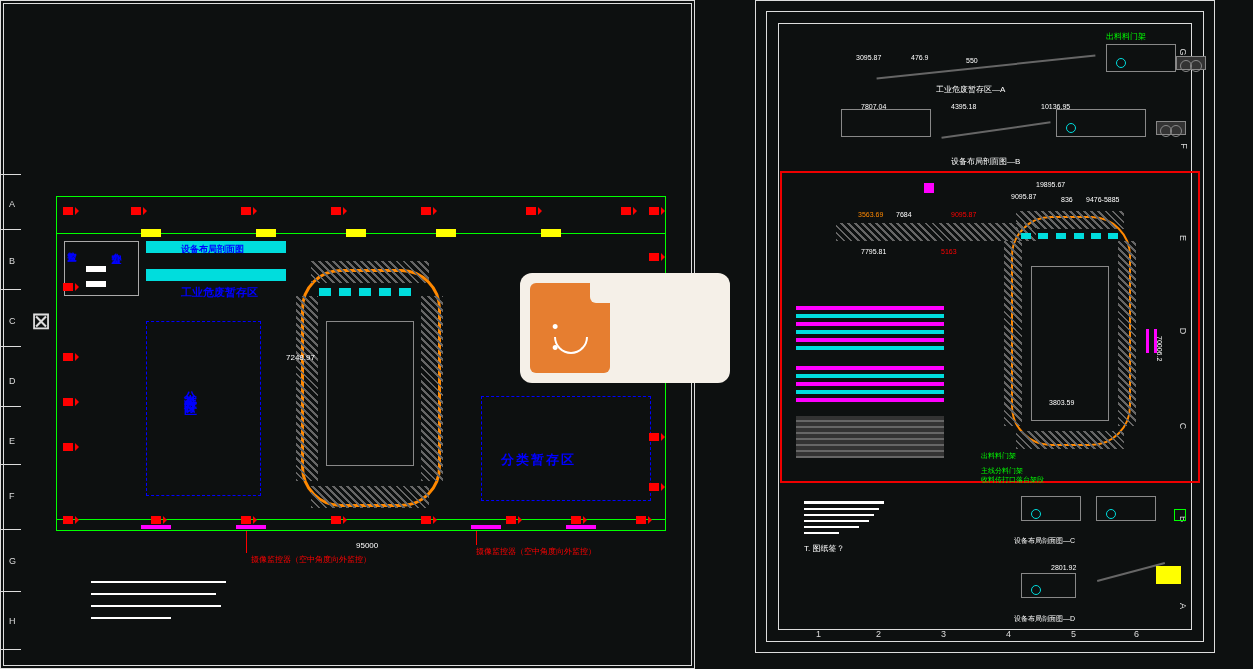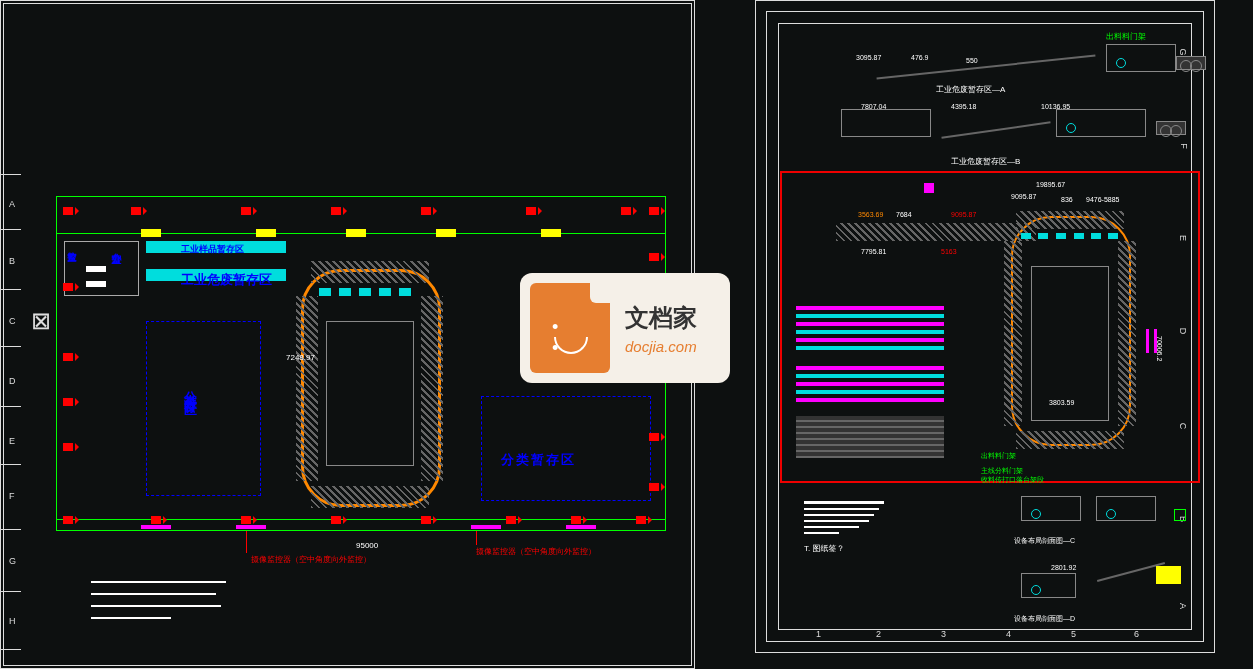--- a/index.html
+++ b/index.html
@@ -76,23 +76,23 @@
   <div class="building-outline" style="left:55px;top:232px;width:610px;height:1px;border:0;border-top:1px solid #0f0"></div>
   <div class="building-outline" style="left:55px;top:518px;width:610px;height:1px;border:0;border-top:1px solid #0f0"></div>
 
   <div class="area-box" style="left:63px;top:240px;width:75px;height:55px;border:1px solid #aaa"></div>
   <div class="blue-text" style="left:108px;top:244px;writing-mode:vertical-rl;font-size:10px">办公室</div>
   <div class="blue-text" style="left:64px;top:244px;writing-mode:vertical-rl;font-size:9px">监控室</div>
   <div style="position:absolute;left:85px;top:265px;width:20px;height:6px;background:#fff"></div>
   <div style="position:absolute;left:85px;top:280px;width:20px;height:6px;background:#fff"></div>
 
   <div style="position:absolute;left:145px;top:240px;width:140px;height:12px;background:#0dd"></div>
-  <div class="blue-text" style="left:180px;top:242px;font-size:9px">工业样品暂存区</div>
+  <div class="blue-text" style="left:180px;top:242px;font-size:9px">设备布局剖面图</div>
   <div style="position:absolute;left:145px;top:268px;width:140px;height:12px;background:#0dd"></div>
-  <div class="blue-text" style="left:180px;top:270px;font-size:13px">工业危废暂存区</div>
+  <div class="blue-text" style="left:180px;top:284px;font-size:11px">工业危废暂存区</div>
 
   <div style="position:absolute;left:140px;top:228px;width:20px;height:8px;background:#ff0"></div>
   <div style="position:absolute;left:255px;top:228px;width:20px;height:8px;background:#ff0"></div>
   <div style="position:absolute;left:345px;top:228px;width:20px;height:8px;background:#ff0"></div>
   <div style="position:absolute;left:435px;top:228px;width:20px;height:8px;background:#ff0"></div>
   <div style="position:absolute;left:540px;top:228px;width:20px;height:8px;background:#ff0"></div>
 
   <div class="track-oval" style="left:300px;top:268px;width:140px;height:238px"></div>
 
   <div class="hatch" style="left:310px;top:260px;width:118px;height:22px"></div>
@@ -196,21 +196,21 @@
   <div class="section-view" style="left:45px;top:100px;width:395px;height:55px">
     <div style="position:absolute;left:40px;top:8px;width:90px;height:28px;border:1px solid #888"></div>
     <div style="position:absolute;left:140px;top:28px;width:110px;height:2px;background:#666;transform:rotate(-8deg)"></div>
     <div style="position:absolute;left:255px;top:8px;width:90px;height:28px;border:1px solid #888"></div>
     <div class="cyan-circle" style="left:265px;top:22px"></div>
     <div class="truck" style="left:355px;top:20px"></div>
   </div>
   <div class="white-text" style="left:105px;top:102px;font-size:7px">7807.04</div>
   <div class="white-text" style="left:195px;top:102px;font-size:7px">4395.18</div>
   <div class="white-text" style="left:285px;top:102px;font-size:7px">10136.95</div>
-  <div class="white-text" style="left:195px;top:155px">工业危废暂存区—B</div>
+  <div class="white-text" style="left:195px;top:155px">设备布局剖面图—B</div>
 
   <div class="red-frame" style="left:24px;top:170px;width:420px;height:312px"></div>
 
   <div class="track-oval" style="left:255px;top:215px;width:120px;height:230px;border-width:2px"></div>
 
   <div class="white-text" style="left:280px;top:180px;font-size:7px">19895.67</div>
   <div class="white-text" style="left:255px;top:192px;font-size:7px">9095.87</div>
   <div class="orange-text" style="left:102px;top:210px;font-size:7px">3563.69</div>
   <div class="white-text" style="left:140px;top:210px;font-size:7px">7684</div>
   <div class="red-text" style="left:195px;top:210px;font-size:7px">9095.87</div>
@@ -286,17 +286,13 @@
     <div class="cyan-circle" style="left:30px;top:24px"></div>
   </div>
   <div class="white-text" style="left:295px;top:563px;font-size:7px">2801.92</div>
   <div class="white-text" style="left:258px;top:613px;font-size:7px">设备布局剖面图—D</div>
 </div>
 
 <div class="watermark">
   <div class="wm-icon">
     <div class="wm-face"></div>
   </div>
-  <div class="wm-text">
-    <div class="wm-title">文档家</div>
-    <div class="wm-url">docjia.com</div>
-  </div>
 </div>
 
 </body></html>

